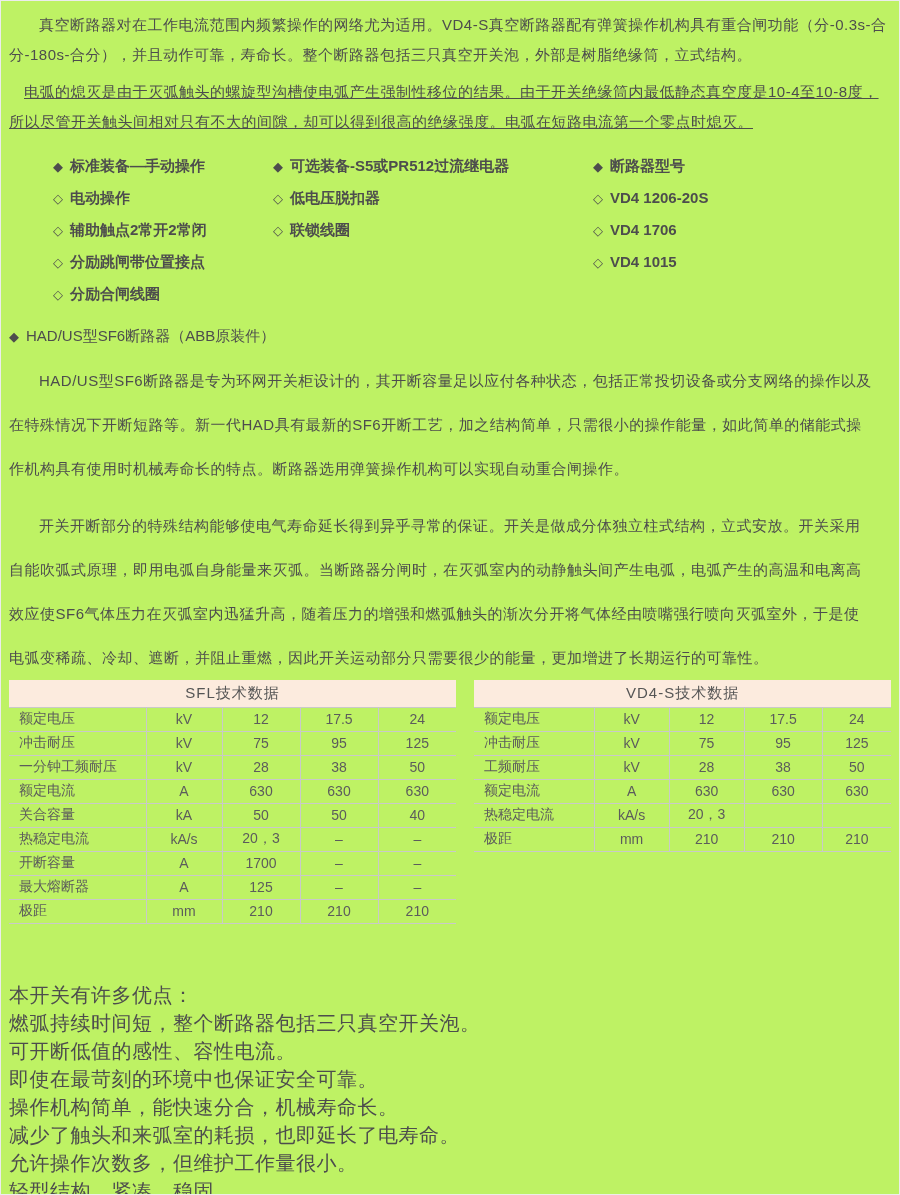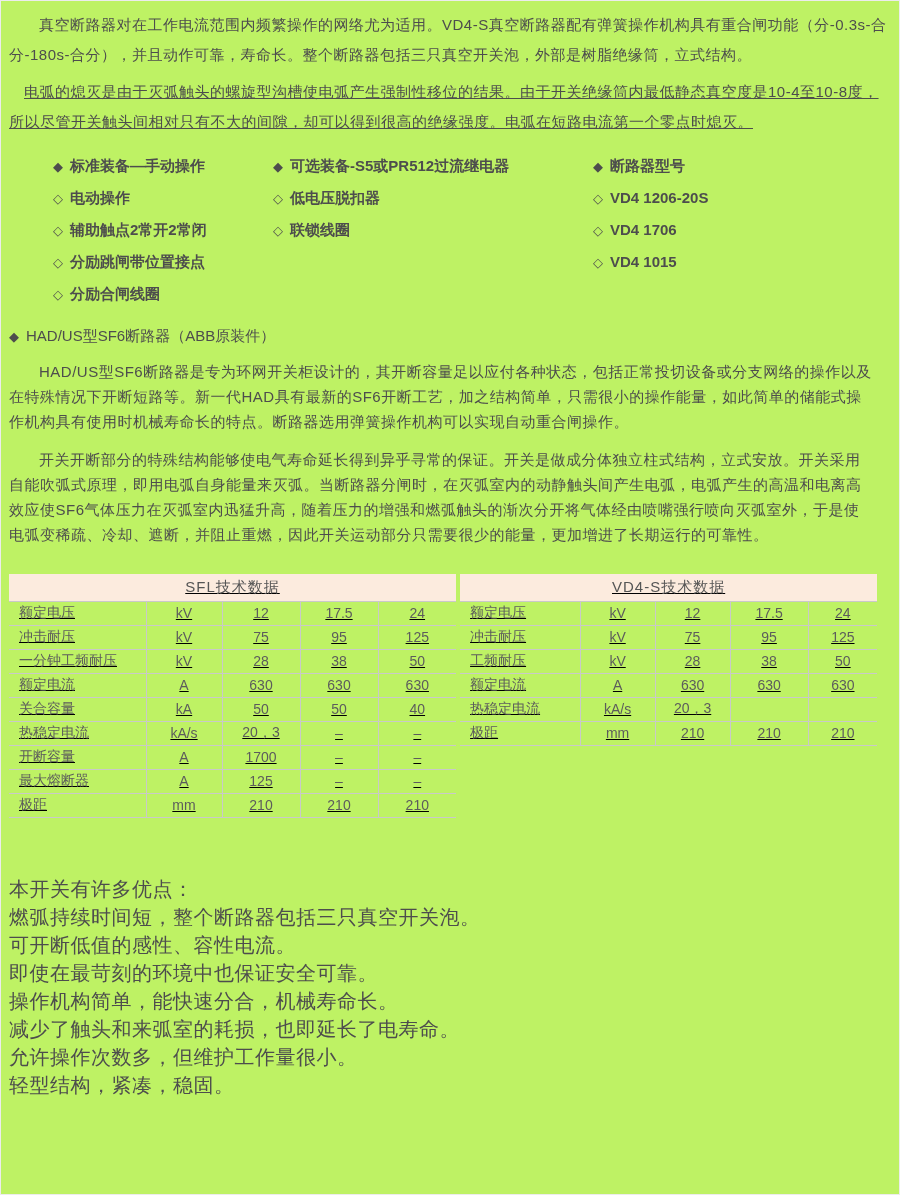--- a/index.html
+++ b/index.html
@@ -28,24 +28,24 @@
   .equip { display: flex; margin: 13px 0 0 44px; font-weight: bold; }
   .equip-col-0 { width: 220px; }
   .equip-col-1 { width: 320px; }
   .equip-col-2 { flex: 1; }
   .equip-item { font-size: 15px; line-height: 31px; color: #4d4d4d; white-space: nowrap; }
   .bullet { margin-right: 7px; font-size: 13px; color: #4d4d4d; }
 
   
   .sf6-heading { margin-top: 17px; font-size: 15px; color: #4d4d4d; }
   .sf6-heading .bullet { font-size: 13px; }
-  .sf6-para { margin: 13px 16px 0 0; line-height: 25px; }
-
-  
-  .tables { display: flex; gap: 4px; margin-top: 27px; align-items: flex-start; text-decoration: underline; }
+  .sf6-para { margin: 13px 16px 0 0; line-height: 44px; }
+
+  
+  .tables { display: flex; gap: 18px; align-items: flex-start; }
   .tech-table { border-collapse: collapse; font-size: 14px; color: #5c5c5c; table-layout: fixed; }
   .t-left  { width: 447px; }
   .t-right { width: 417px; }
   .t-title {
     background: #fcebde;
     font-weight: normal; font-size: 15px; color: #555555;
     height: 27px; text-align: center; border: none;
     letter-spacing: 1px;
   }
   .tech-table td { border: 1px solid #c9c9c9; height: 24px; text-align: center; overflow: hidden; }

